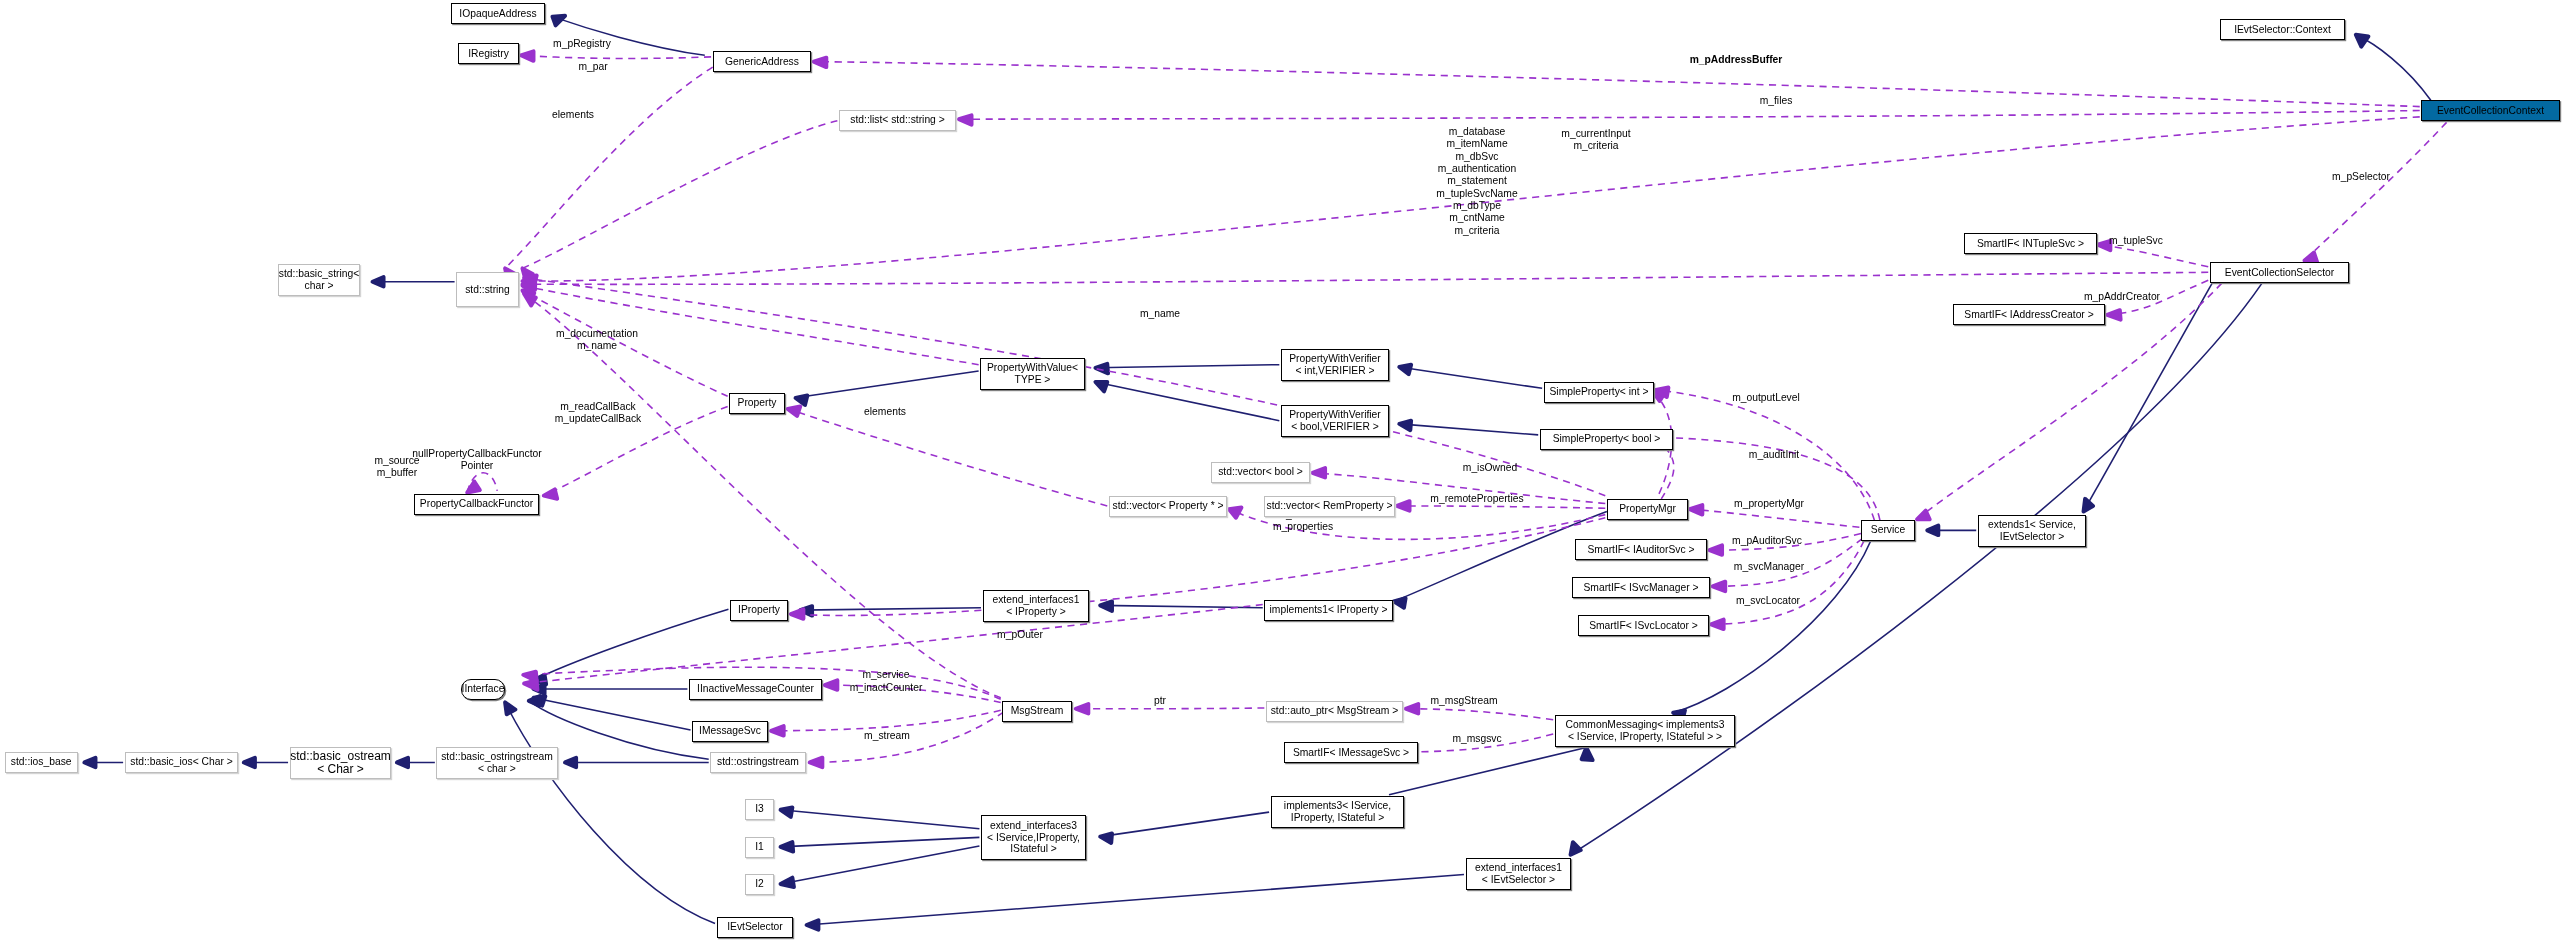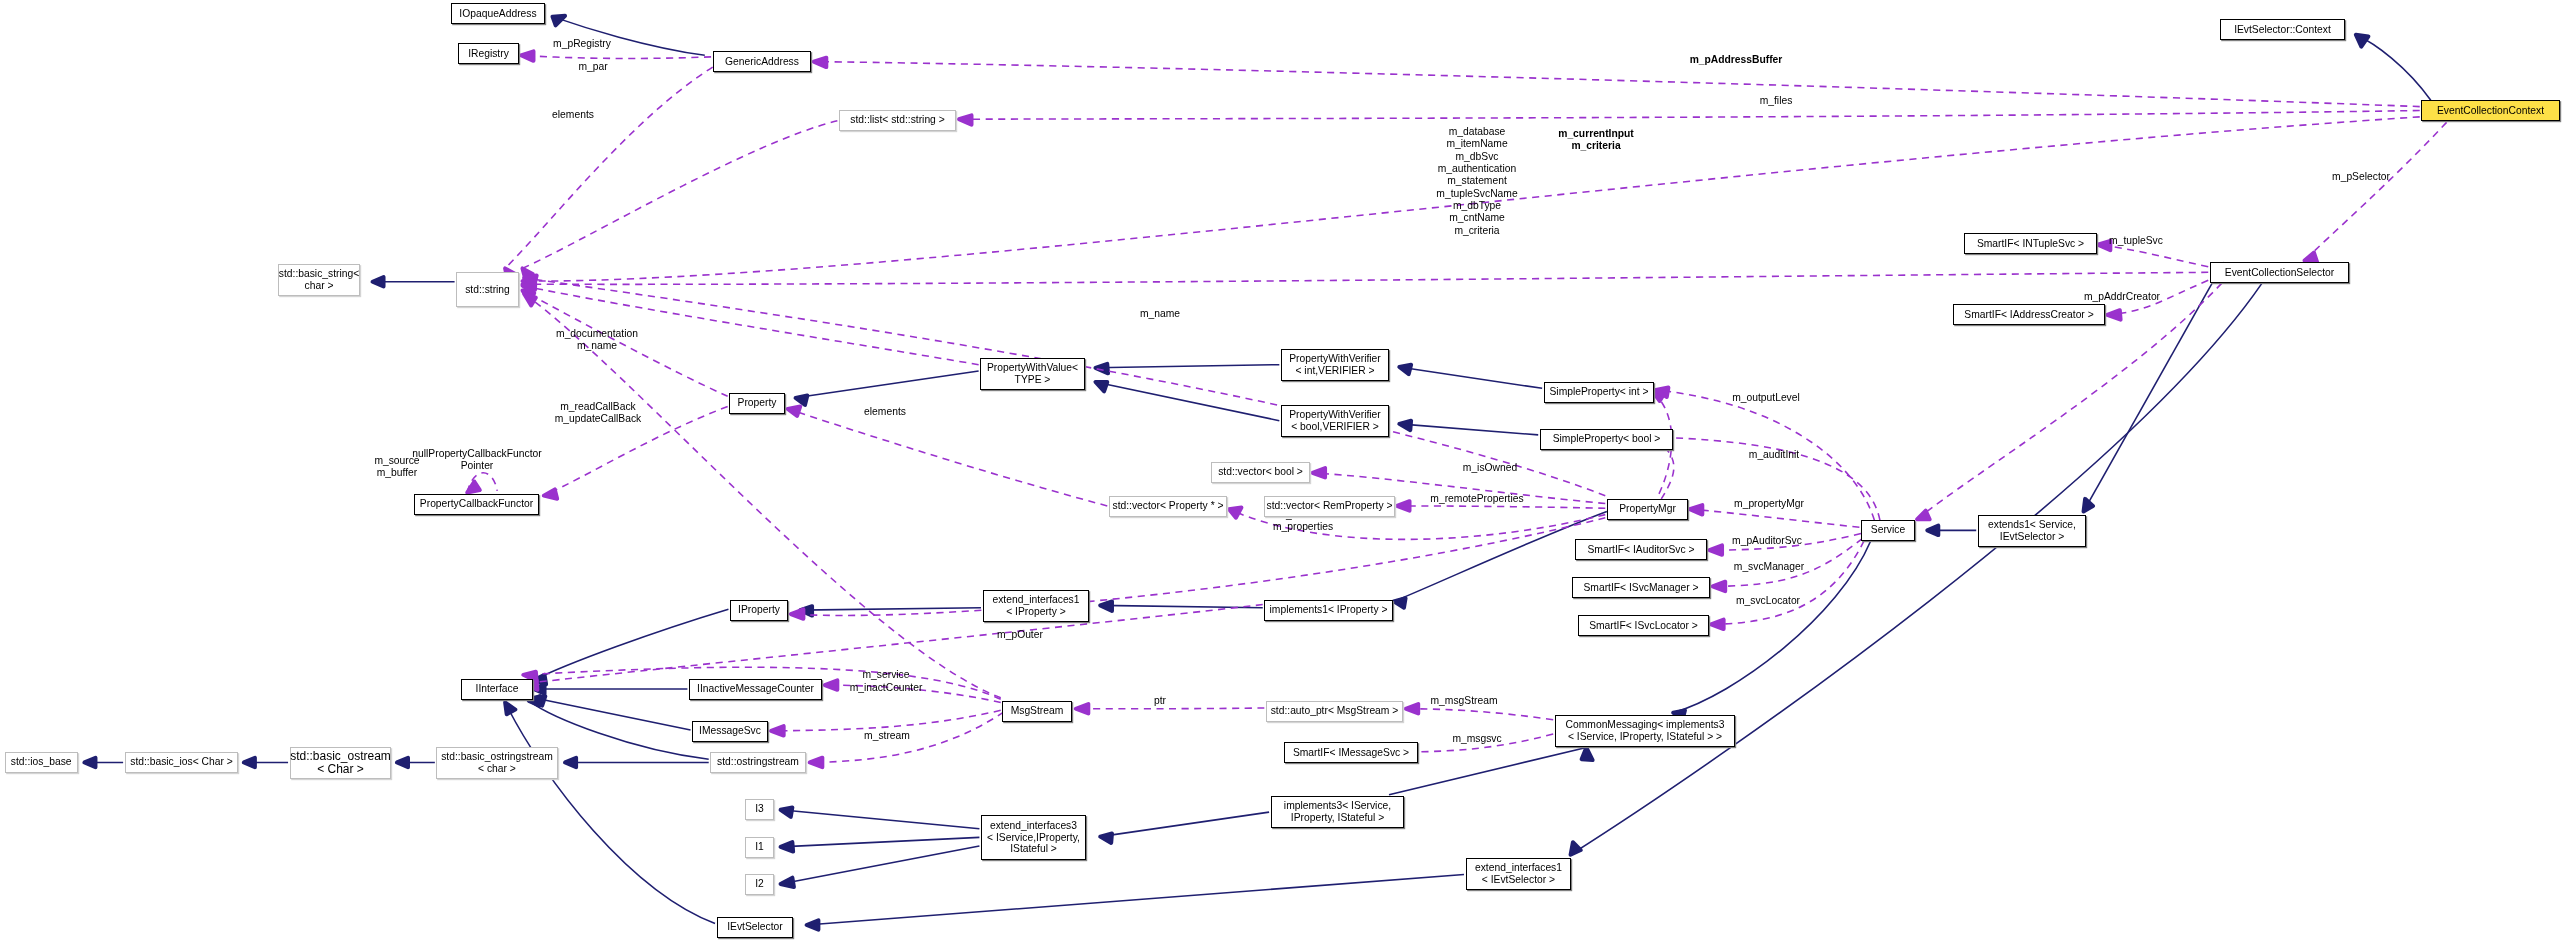--- a/index.html
+++ b/index.html
@@ -21,21 +21,21 @@
     align-items:center;
     justify-content:center;
     text-align:center;
     line-height:1.12;
     color:#000000;
     white-space:pre-line;
     z-index:5;
   }
   .node.solid{ border:0.8px solid #000000; box-shadow:1.2px 1.2px 0 0 #808080; }
   .node.light{ border:0.8px solid #bdbdbd; box-shadow:1.2px 1.2px 0 0 #d4d4d4; }
-  .node.focus{ border:0.8px solid #000000; background:#fde047; box-shadow:1.2px 1.2px 0 0 #808080; }
+  .node.focus{ border:0.8px solid #000000; background:#0369a1; box-shadow:1.2px 1.2px 0 0 #808080; }
   .elabel{
     position:absolute;
     color:#000000;
     font-family:"Liberation Sans","DejaVu Sans",sans-serif;
     text-align:center;
     line-height:1.2;
     white-space:pre-line;
     z-index:4;
   }
 </style>
@@ -179,21 +179,21 @@
       <path d="M 1600,766 C 1300,800 900,840 664,866" fill="none" stroke="#9a32cd" stroke-width="2" stroke-dasharray="9,7"></path>
       <path d="M 664,866 l 16,-4 l 1,12 z" fill="#9a32cd" stroke="#9a32cd" stroke-width="5" stroke-linejoin="round"></path>
       <path d="M 2034,628 C 1700,500 1000,400 664,352" fill="none" stroke="#9a32cd" stroke-width="2" stroke-dasharray="9,7"></path>
       <path d="M 664,352 l 16,-3 l -3,12 z" fill="#9a32cd" stroke="#9a32cd" stroke-width="5" stroke-linejoin="round"></path>
     </svg>
 <div class="elabel" style="left: 582px; top: 44px; font-size: 10.3px; transform: translate(-50%, -50%);">m_pRegistry</div>
     <div class="elabel" style="left: 593px; top: 67px; font-size: 10.3px; transform: translate(-50%, -50%);">m_par</div>
     <div class="elabel" style="left: 1736px; top: 60px; font-size: 10.3px; transform: translate(-50%, -50%); font-weight: bold;">m_pAddressBuffer</div>
     <div class="elabel" style="left: 573px; top: 115px; font-size: 10.3px; transform: translate(-50%, -50%);">elements</div>
     <div class="elabel" style="left: 1776px; top: 101px; font-size: 10.3px; transform: translate(-50%, -50%);">m_files</div>
-    <div class="elabel" style="left: 1596px; top: 140px; font-size: 10.3px; transform: translate(-50%, -50%); font-weight: bold;">m_currentInput
+    <div class="elabel" style="left: 1596px; top: 140px; font-size: 10.3px; transform: translate(-50%, -50%);">m_currentInput
 m_criteria</div>
     <div class="elabel" style="left: 2361px; top: 177px; font-size: 10.3px; transform: translate(-50%, -50%);">m_pSelector</div>
     <div class="elabel" style="left: 1477px; top: 182px; font-size: 10.3px; transform: translate(-50%, -50%);">m_database
 m_itemName
 m_dbSvc
 m_authentication
 m_statement
 m_tupleSvcName
 m_dbType
 m_cntName
@@ -256,21 +256,21 @@
     <div class="node solid" style="left: 1861px; top: 520px; width: 54px; height: 20.5px; font-size: 10.3px;">Service</div>
     <div class="node solid" style="left: 1978px; top: 515px; width: 108px; height: 32px; font-size: 10.3px;">extends1&lt; Service,
 IEvtSelector &gt;</div>
     <div class="node solid" style="left: 1575px; top: 539px; width: 132px; height: 21px; font-size: 10.3px;">SmartIF&lt; IAuditorSvc &gt;</div>
     <div class="node solid" style="left: 1572px; top: 577px; width: 138px; height: 21px; font-size: 10.3px;">SmartIF&lt; ISvcManager &gt;</div>
     <div class="node solid" style="left: 730px; top: 600px; width: 58px; height: 20.5px; font-size: 10.3px;">IProperty</div>
     <div class="node solid" style="left: 983px; top: 590px; width: 106px; height: 32px; font-size: 10.3px;">extend_interfaces1
 &lt; IProperty &gt;</div>
     <div class="node solid" style="left: 1264px; top: 600px; width: 129px; height: 20.5px; font-size: 10.3px;">implements1&lt; IProperty &gt;</div>
     <div class="node solid" style="left: 1578px; top: 615px; width: 131px; height: 21px; font-size: 10.3px;">SmartIF&lt; ISvcLocator &gt;</div>
-    <div class="node solid" style="left: 461px; top: 679px; width: 72px; height: 20.5px; font-size: 10.3px;">IInterface</div>
+    <div class="node solid" style="left: 461px; top: 679px; width: 44px; height: 20.5px; font-size: 10.3px; border-radius: 10px;">IInterface</div>
     <div class="node solid" style="left: 689px; top: 679px; width: 133px; height: 20.5px; font-size: 10.3px;">IInactiveMessageCounter</div>
     <div class="node solid" style="left: 1002px; top: 701px; width: 70px; height: 20.5px; font-size: 10.3px;">MsgStream</div>
     <div class="node light" style="left: 1266px; top: 701px; width: 137px; height: 20.5px; font-size: 10.3px;">std::auto_ptr&lt; MsgStream &gt;</div>
     <div class="node solid" style="left: 1555px; top: 715px; width: 180px; height: 32px; font-size: 10.3px;">CommonMessaging&lt; implements3
 &lt; IService, IProperty, IStateful &gt; &gt;</div>
     <div class="node solid" style="left: 692px; top: 721px; width: 76px; height: 20.5px; font-size: 10.3px;">IMessageSvc</div>
     <div class="node solid" style="left: 1284px; top: 742px; width: 134px; height: 21px; font-size: 10.3px;">SmartIF&lt; IMessageSvc &gt;</div>
     <div class="node light" style="left: 4.7px; top: 752px; width: 73px; height: 20.5px; font-size: 10.3px;">std::ios_base</div>
     <div class="node light" style="left: 125px; top: 752px; width: 113px; height: 20.5px; font-size: 10.3px;">std::basic_ios&lt; Char &gt;</div>
     <div class="node light" style="left: 290px; top: 747px; width: 101px; height: 32px; font-size: 12px;">std::basic_ostream

